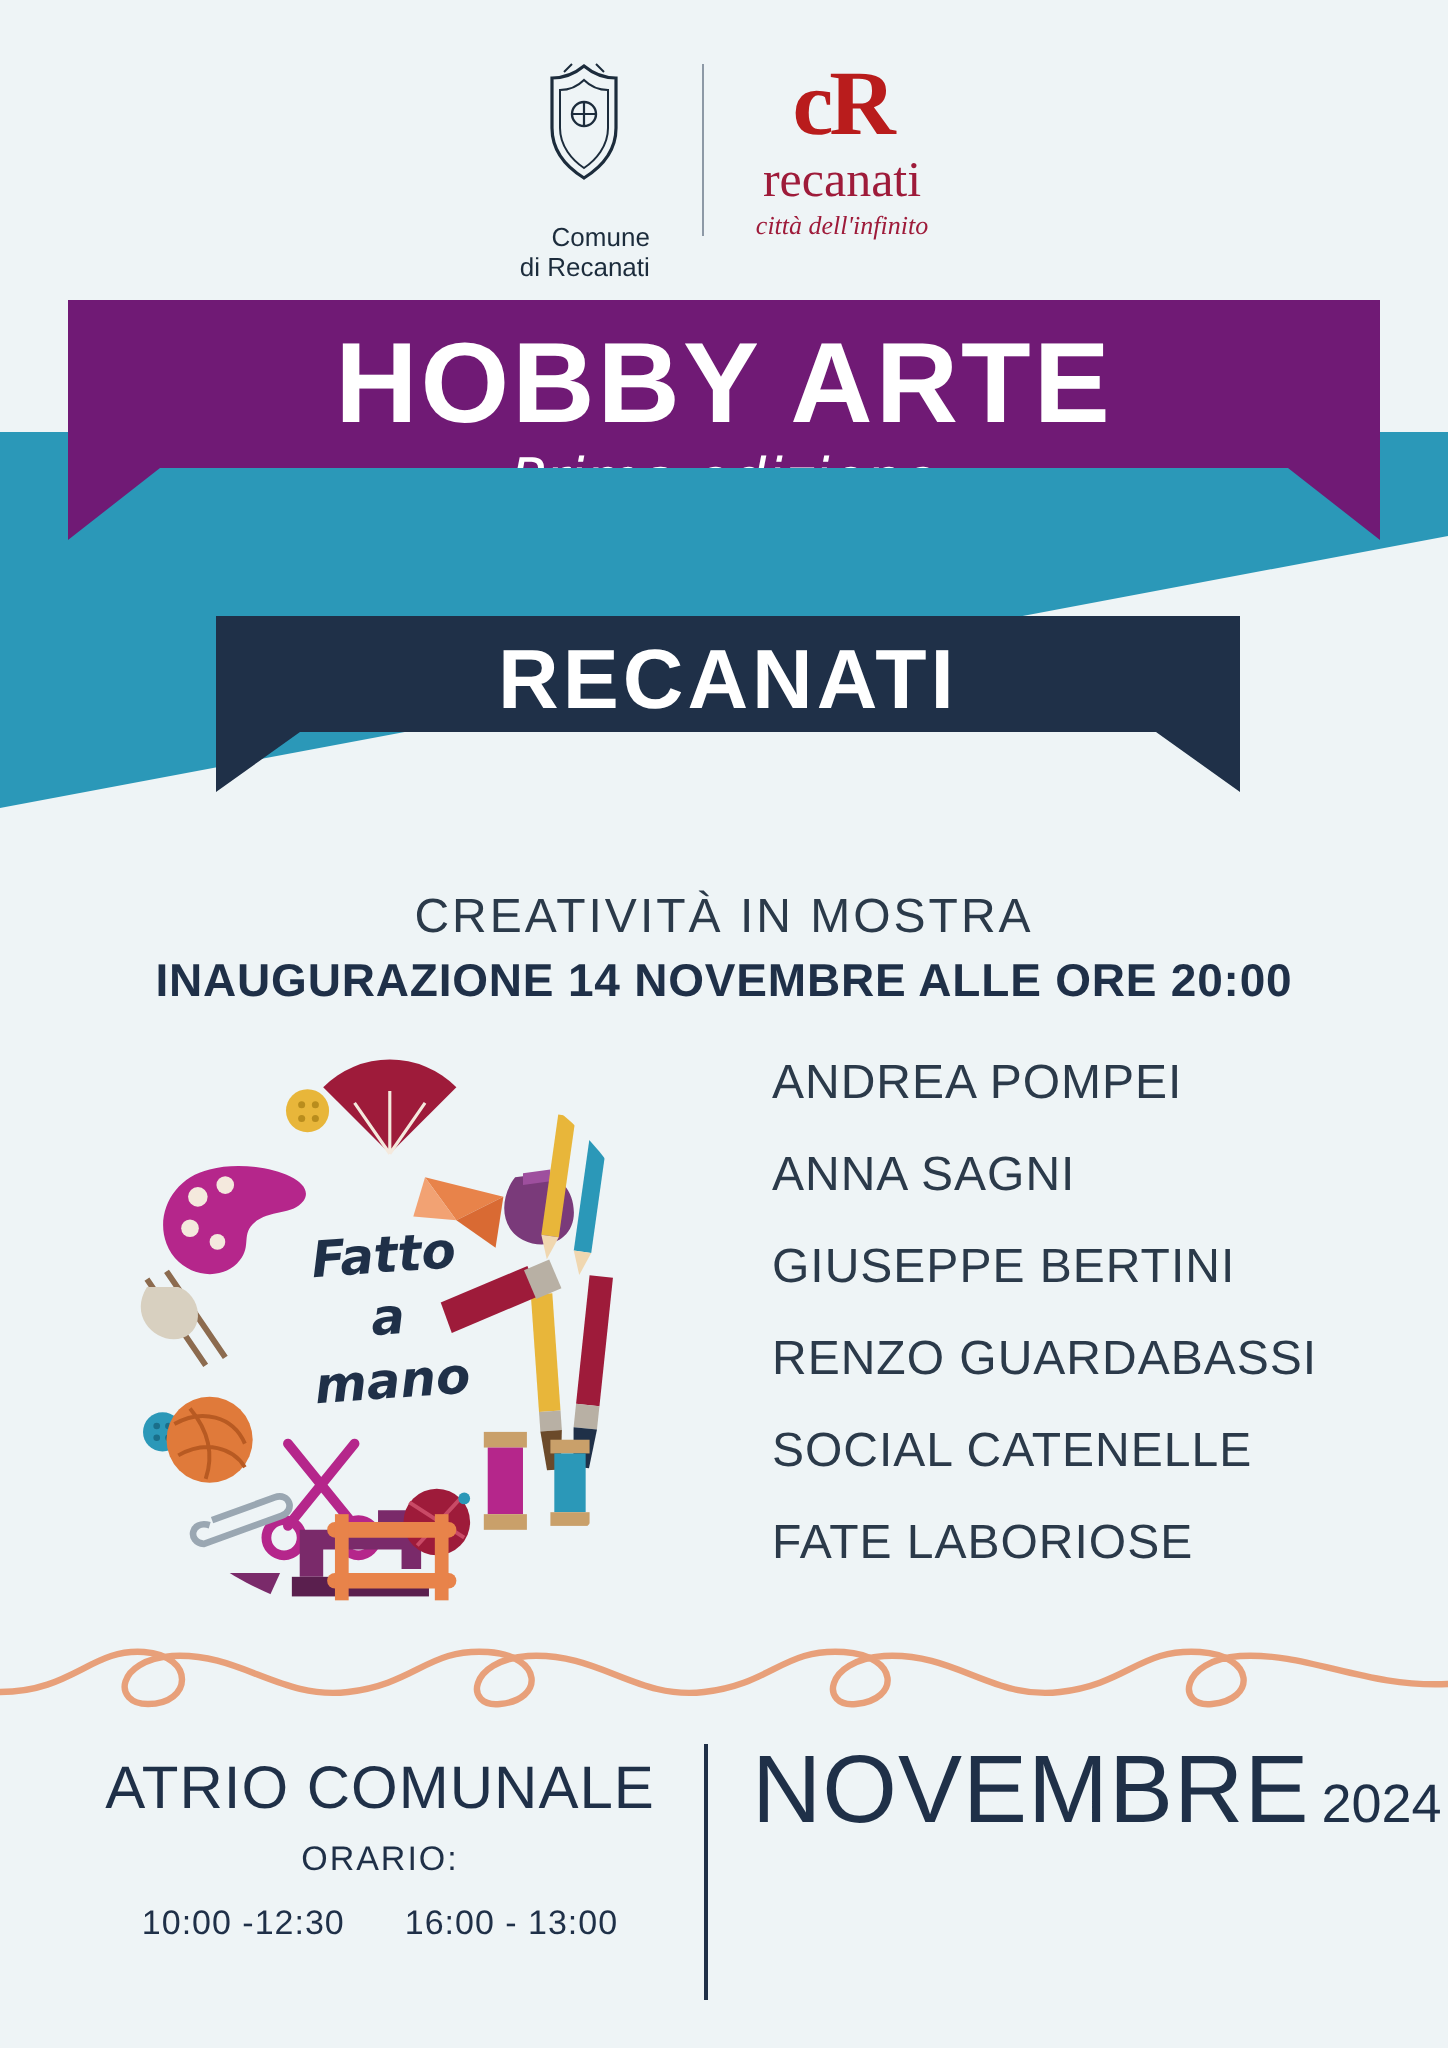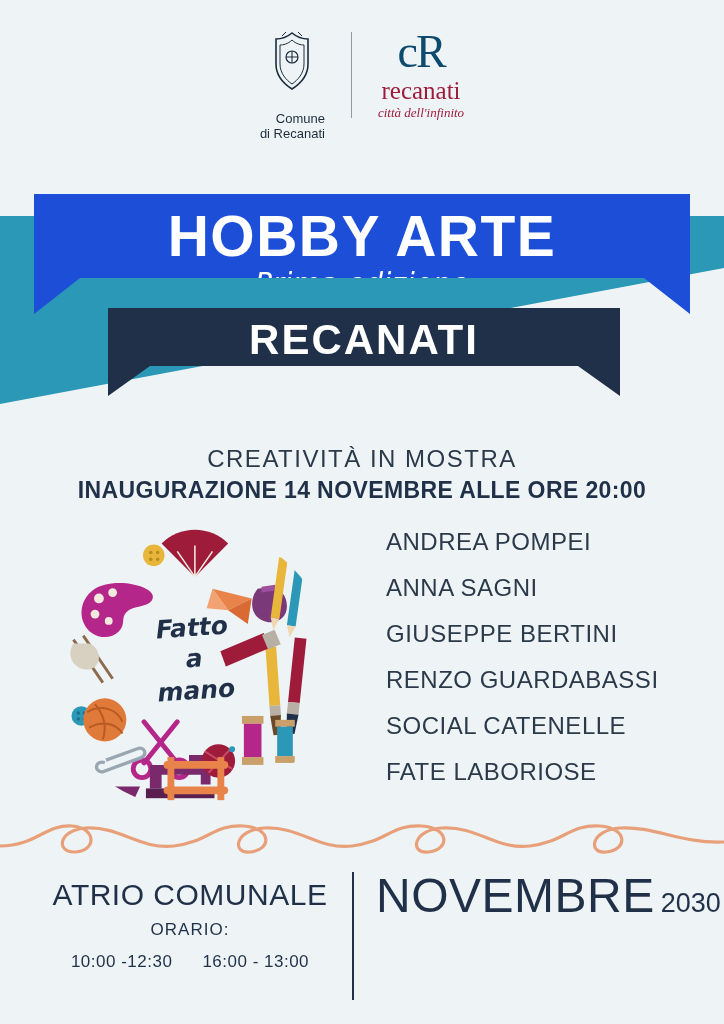--- a/index.html
+++ b/index.html
@@ -55,24 +55,24 @@
     margin-top: 2px;
   }
   .rec-logo {
     display: flex;
     flex-direction: column;
     align-items: center;
   }
   .rec-mark {
     font-family: "Liberation Serif", serif;
     font-size: 46px;
-    color: #0c4a6e;
+    color: #b91c1c;
     line-height: 0.95;
     letter-spacing: -2px;
-    font-weight: normal;
+    font-weight: bold;
   }
   .rec-name {
     font-family: "Liberation Serif", serif;
     font-size: 25px;
     color: #9e1b3a;
     line-height: 1;
     margin-top: 4px;
   }
   .rec-sub {
     font-family: "Liberation Serif", serif;
@@ -98,27 +98,26 @@
     height: 188px;
     background: #2b98b8;
     clip-path: polygon(0 0, 724px 0, 724px 52px, 0 188px);
   }
   .ribbon1 {
     position: absolute;
     top: 0;
     left: 34px;
     width: 656px;
     height: 120px;
-    background: #1d4ed8;
+    background: #701a75;
     clip-path: polygon(0 0, 656px 0, 656px 120px, 610px 84px, 46px 84px, 0 120px);
     display: flex;
     flex-direction: column;
     align-items: center;
     justify-content: flex-start;
-    margin-top: 44px;
   }
   .ribbon1 .title {
     margin-top: 14px;
     font-size: 57px;
     font-weight: bold;
     color: #ffffff;
     letter-spacing: 1.5px;
     line-height: 1;
   }
   .ribbon1 .subtitle {
@@ -486,18 +485,18 @@
       <div class="orario-label">ORARIO:</div>
       <div class="orario-times">
         <span>10:00 -12:30</span>
         <span>16:00 - 13:00</span>
       </div>
     </div>
     <div class="footer-sep"></div>
     <div class="footer-right">
       <div class="month-row">
         <span class="month">NOVEMBRE</span>
-        <span class="year">2030</span>
+        <span class="year">2024</span>
       </div>
     </div>
   </div>
 
 </div>
 
 </body></html>

